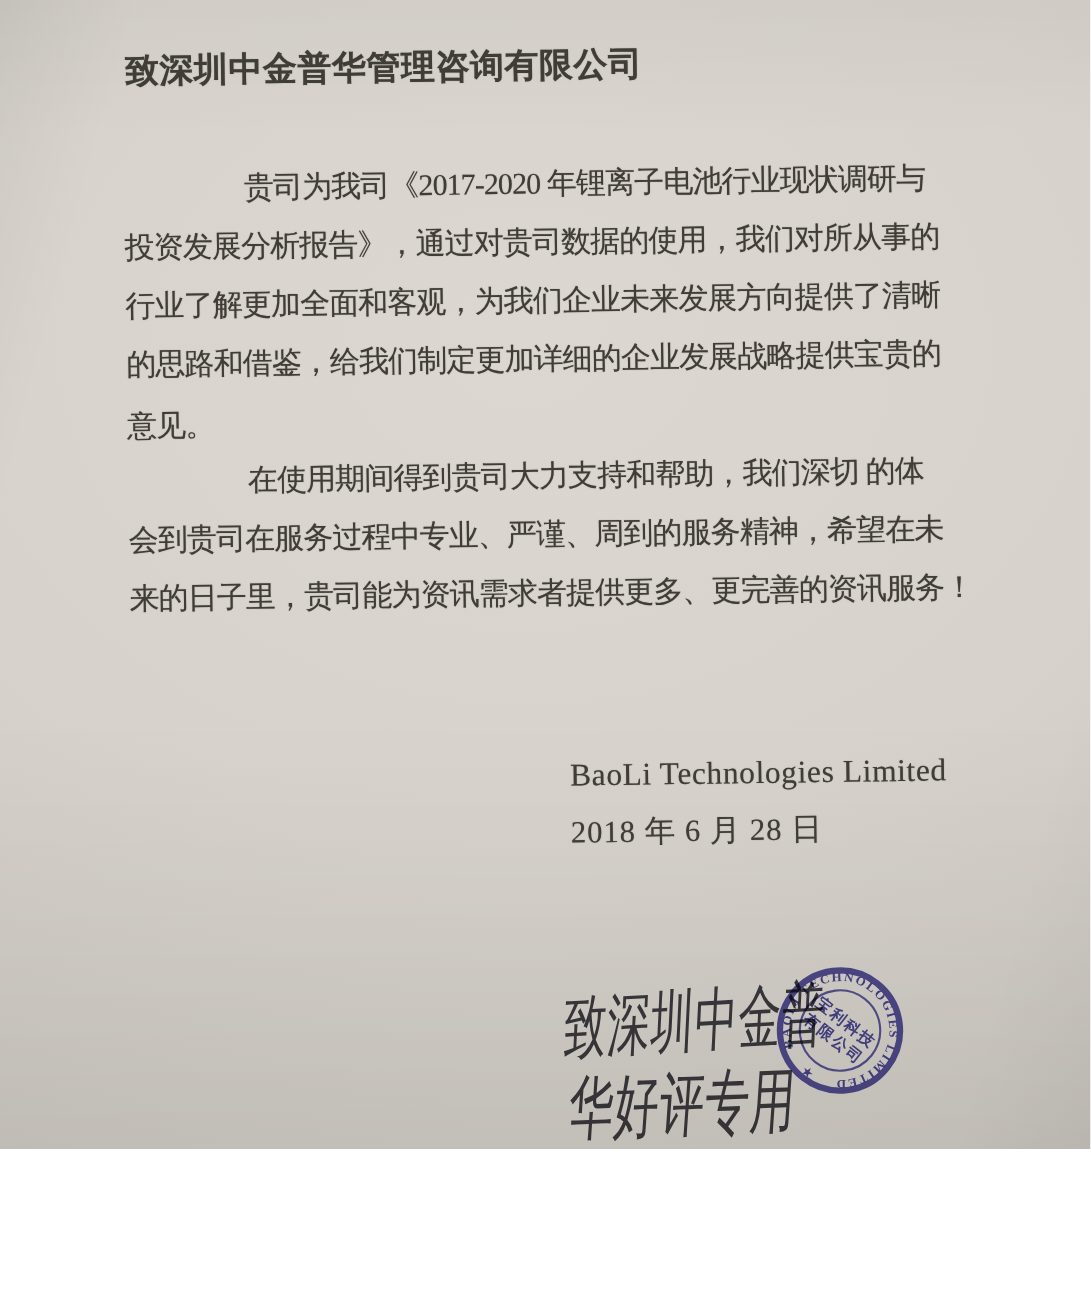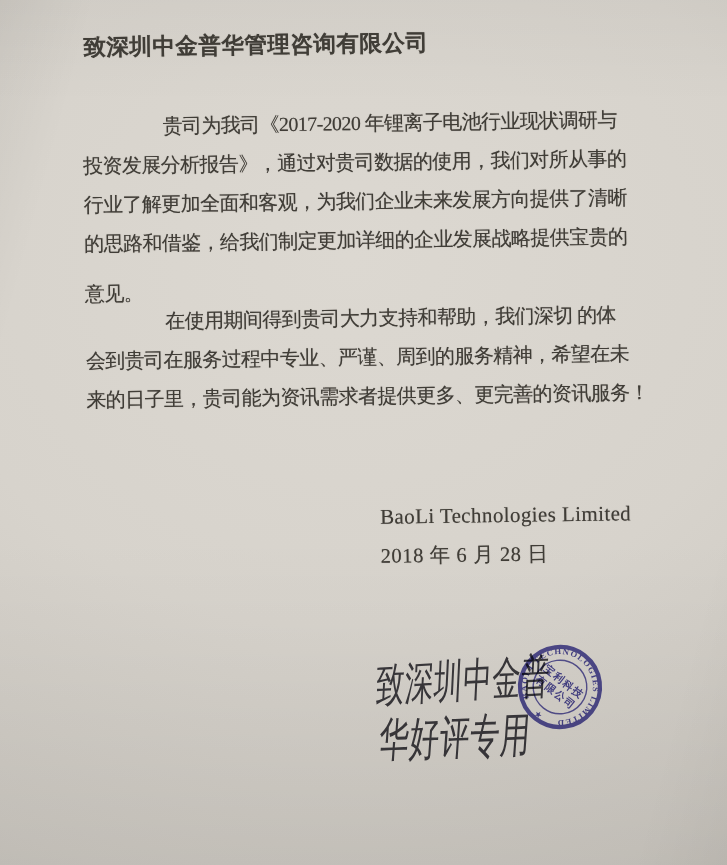--- a/index.html
+++ b/index.html
@@ -1,21 +1,21 @@
 <!DOCTYPE html>
 <html style="--ink: #3e3a9c;"><head>
 <meta charset="utf-8">
 <style>
   html,body{margin:0;padding:0;}
   body{
     width:727px;height:865px;overflow:hidden;
     font-family:"Liberation Serif","DejaVu Serif",serif;
   }
   .photo{
-    position:relative;width:727px;height:865px;
+    position:relative;width:727px;height:766px;
     background:
       linear-gradient(180deg, rgba(0,0,0,0.03) 0%, rgba(0,0,0,0) 12%, rgba(0,0,0,0) 62%, rgba(0,0,0,0.06) 100%),
       linear-gradient(105deg, rgba(0,0,0,0.05) 0%, rgba(0,0,0,0) 10%, rgba(0,0,0,0) 90%, rgba(0,0,0,0.03) 100%),
       radial-gradient(130% 95% at 48% 30%, #dcd8d1 0%, #d7d3cc 45%, #cdc9c2 78%, #c3bfb8 100%);
   }
   
   .letter{
     position:absolute;inset:0;
     transform:rotate(-0.8deg);
     transform-origin:360px 300px;
@@ -27,21 +27,21 @@
     font-size:22.5px;font-weight:600;letter-spacing:0.5px;line-height:1;
     white-space:nowrap;
   }
   .bline{
     position:absolute;left:85px;
     font-size:20px;letter-spacing:-0.6px;line-height:1.15;
     white-space:nowrap;
   }
   .indent{left:165px;}
   .l1{top:112px;} .l2{top:151px;} .l3{top:190px;} .l4{top:229px;}
-  .l5{top:280px;font-family:Liberation Mono, monospace;} .l6{top:307px;} .l7{top:346px;} .l8{top:385px;}
+  .l5{top:270px;} .l6{top:307px;} .l7{top:346px;} .l8{top:385px;}
   .sig-company{
     position:absolute;left:377px;top:506px;
     font-size:21px;letter-spacing:0.4px;white-space:nowrap;line-height:1.1;
   }
   .sig-date{
     position:absolute;left:377px;top:545px;
     font-size:20.5px;letter-spacing:0.6px;white-space:nowrap;line-height:1.1;
   }
   
   .hand{

